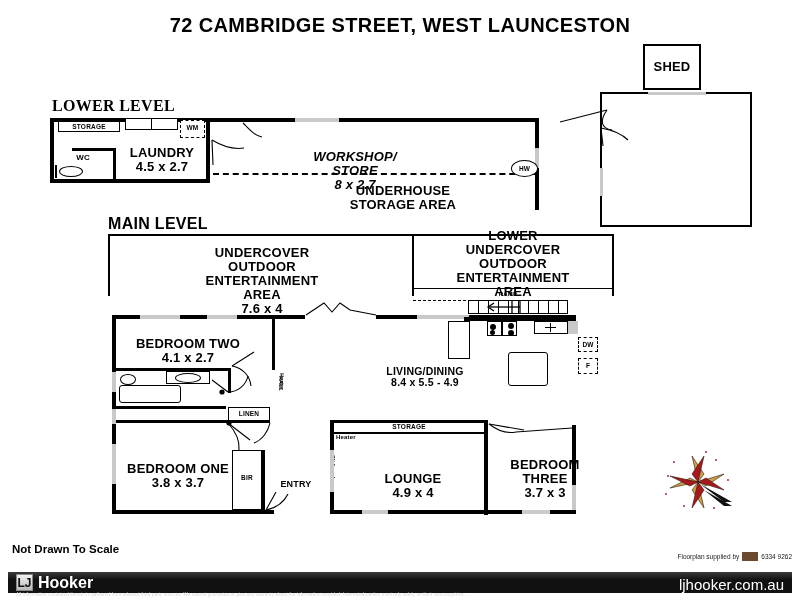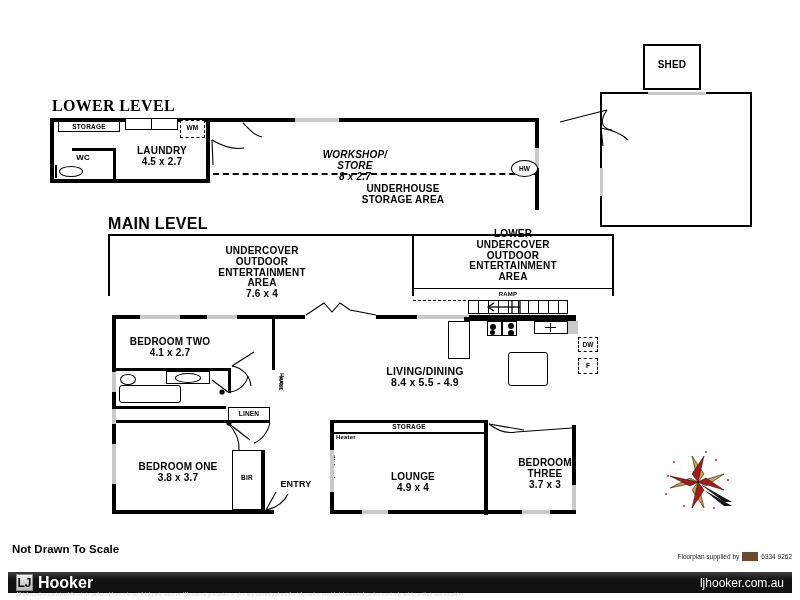--- a/index.html
+++ b/index.html
@@ -5,21 +5,21 @@
   html,body{margin:0;padding:0;background:#fff;}
   body{width:800px;height:600px;position:relative;overflow:hidden;
        font-family:"Liberation Sans",sans-serif;color:#000;}
   .plan{position:absolute;inset:0;}
   
   .lbl{position:absolute;text-align:center;line-height:1.08;
        font-weight:bold;letter-spacing:.2px;white-space:pre-line;}
   .title{position:absolute;left:0;right:0;top:14px;text-align:center;
          font-size:20px;font-weight:bold;letter-spacing:.4px;}
   .level{position:absolute;font-size:16px;font-weight:bold;letter-spacing:.3px;}
-  .room{font-size:10px;}
+  .room{font-size:13px;}
   .room.big{font-size:10.5px;}
   .tiny{font-size:6.5px;font-weight:bold;}
   .mini{font-size:5.5px;font-weight:bold;}
   .vtext{position:absolute;font-size:5.5px;font-weight:bold;
          transform-origin:0 0;transform:rotate(90deg);white-space:nowrap;}
   
   .w{position:absolute;background:#000;}
   .thin{position:absolute;background:#000;}
   .box{position:absolute;border:1px solid #000;box-sizing:border-box;}
   .boxthick{position:absolute;border:2.5px solid #000;box-sizing:border-box;background:#fff;}
@@ -37,29 +37,30 @@
   .supp{position:absolute;right:8px;top:552px;font-size:6.5px;color:#222;
         display:flex;align-items:center;gap:3px;}
   .supplogo{width:16px;height:9px;background:#6b4a2f;display:inline-block;}
   .bar{position:absolute;left:8px;top:572px;width:784px;height:21px;background:#111;}
   .barsheen{position:absolute;left:8px;top:572px;width:784px;height:8px;
             background:linear-gradient(#3c3c3c,#111);}
   .ljbox{position:absolute;left:16px;top:574px;width:17px;height:17px;
          background:linear-gradient(#f2f2f2,#b9b9b9);border:1px solid #888;box-sizing:border-box;
          color:#111;font-size:12px;font-weight:bold;text-align:center;line-height:16px;}
   .ljname{position:absolute;left:38px;top:574px;color:#fff;font-size:16px;font-weight:bold;}
-  .ljurl{position:absolute;right:16px;top:576px;color:#fff;font-size:12px;}
+  .ljurl{position:absolute;right:16px;top:576px;color:#fff;font-size:15px;}
   .botdisc{position:absolute;left:16px;top:592px;width:760px;font-size:4.6px;
            color:#d8d8d8;letter-spacing:.1px;}
 </style>
 </head>
 <body>
 
 <div class="plan">
 
+  <div class="title">72 CAMBRIDGE STREET, WEST LAUNCESTON</div>
 
   <div class="boxthick" style="left:643px;top:44px;width:58px;height:46px;"></div>
   <div class="lbl room" style="left:643px;top:60px;width:58px;">SHED</div>
 
   <div class="boxthick" style="left:600px;top:92px;width:152px;height:135px;"></div>
 
   <div class="grey" style="left:648px;top:92px;width:58px;height:3px;"></div>
   <div class="grey" style="left:600px;top:168px;width:3px;height:28px;"></div>
 
   <div class="level" style="left:52px;top:97px;font-family:Liberation Serif, serif;">LOWER LEVEL</div>
@@ -171,21 +172,21 @@
   <div class="box" style="left:232px;top:450px;width:30px;height:60px;"></div>
   <div class="lbl tiny" style="left:232px;top:474px;width:30px;">BIR</div>
 
   <div class="box" style="left:119px;top:385px;width:62px;height:18px;border-radius:3px;"></div>
 
   <div class="box" style="left:166px;top:371px;width:44px;height:13px;"></div>
   <div class="oval" style="left:175px;top:373px;width:26px;height:10px;"></div>
 
   <div class="oval" style="left:120px;top:374px;width:16px;height:11px;"></div>
 
-  <div class="lbl room" style="left:110px;top:337px;width:120px;">BEDROOM TWO
+  <div class="lbl room" style="left:128px;top:337px;width:120px;">BEDROOM TWO
 4.1 x 2.7</div>
   <div class="lbl room" style="left:122px;top:462px;width:112px;">BEDROOM ONE
 3.8 x 3.7</div>
 
   <div class="vtext" style="left:284px;top:376px;">HALL</div>
   <div class="vtext" style="left:336px;top:455px;">Sliding door</div>
 
   <div class="lbl room" style="left:266px;top:480px;width:60px;font-size:9px;">ENTRY</div>
 
   <div class="lbl room big" style="left:360px;top:366px;width:130px;">LIVING/DINING

